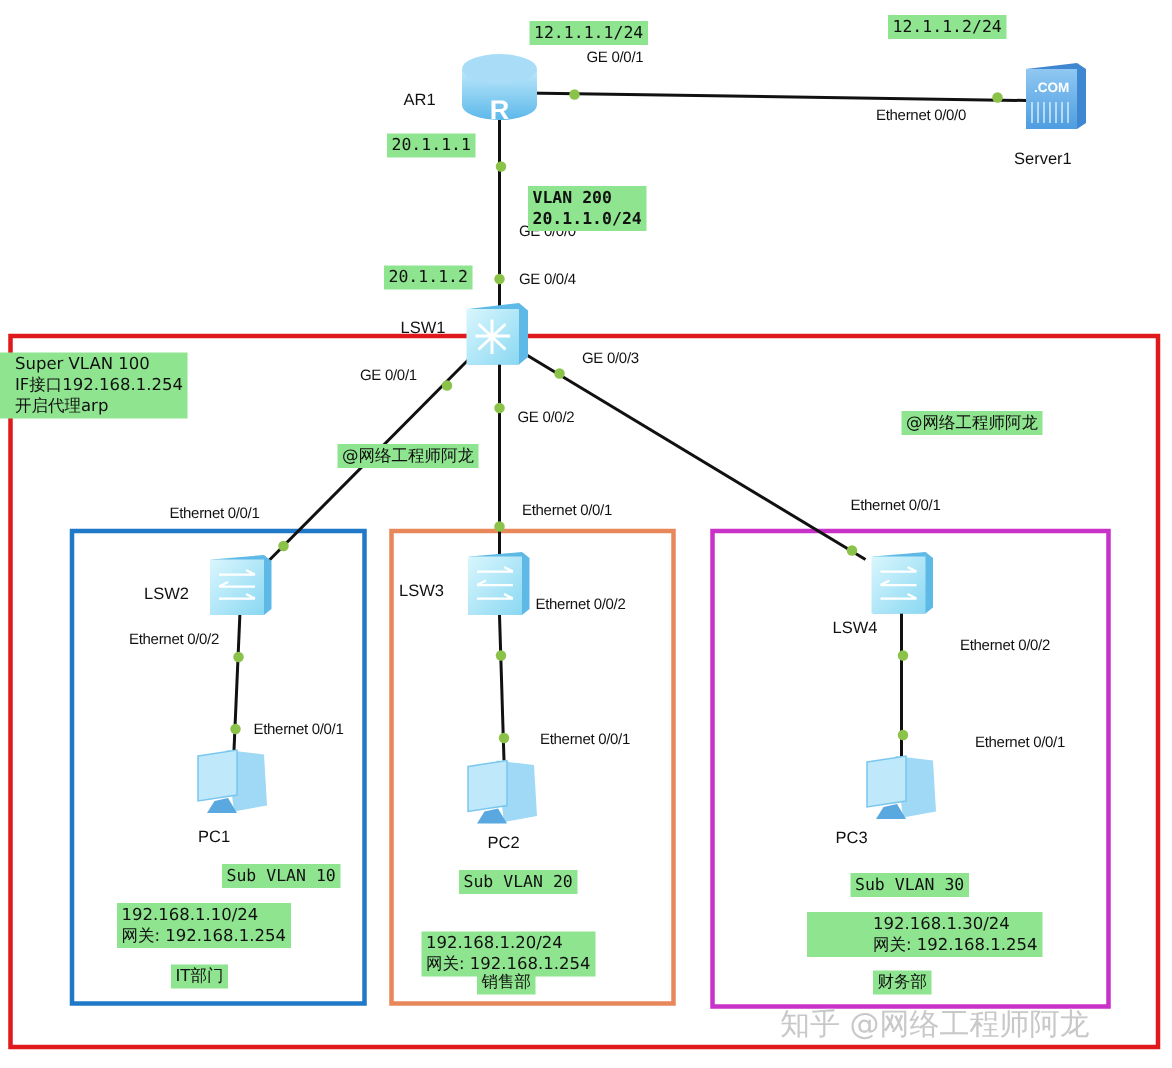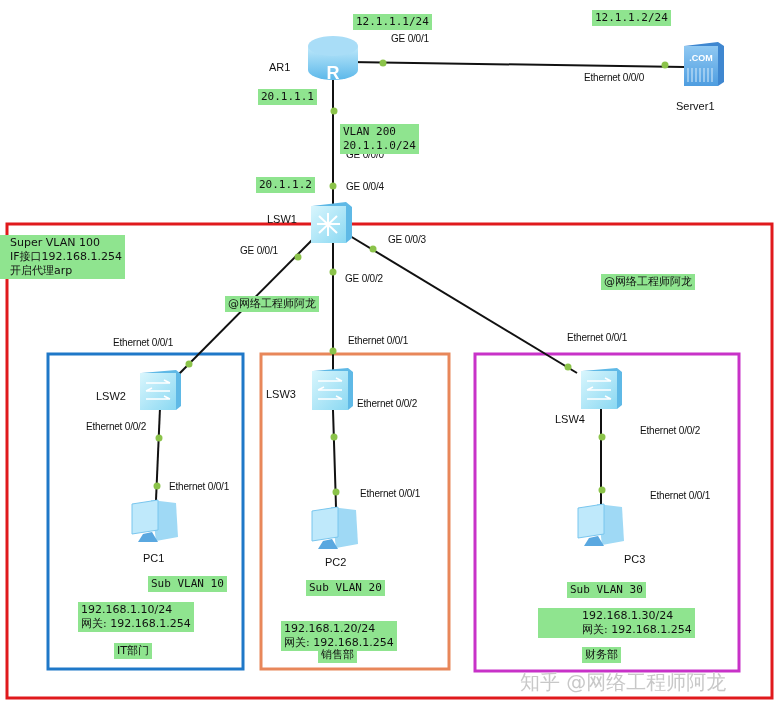--- a/index.html
+++ b/index.html
@@ -148,23 +148,23 @@
     <polygon points="589,538 598,536 604,546 584,546" fill="#5aa8e0"></polygon>
   </g>
 </svg>
 
 <div class="dev" style="left:269px;top:61px;">AR1</div>
 <div class="dev" style="left:676px;top:100px;">Server1</div>
 <div class="dev" style="left:267px;top:213px;">LSW1</div>
 <div class="dev" style="left:96px;top:390px;">LSW2</div>
 <div class="dev" style="left:266px;top:388px;">LSW3</div>
 <div class="dev" style="left:555px;top:413px;">LSW4</div>
-<div class="dev" style="left:143px;top:552px;">PC1</div>
+<div class="dev" style="left:132px;top:552px;">PC1</div>
 <div class="dev" style="left:325px;top:556px;">PC2</div>
-<div class="dev" style="left:624px;top:553px;text-align:right;">PC3</div>
+<div class="dev" style="left:557px;top:553px;text-align:right;">PC3</div>
 
 <div class="lbl" style="left:391px;top:33px;">GE 0/0/1</div>
 <div class="lbl" style="left:584px;top:72px;">Ethernet 0/0/0</div>
 <div class="lbl" style="left:346px;top:109px;margin-top:40px;">GE 0/0/0</div>
 <div class="lbl" style="left:346px;top:181px;">GE 0/0/4</div>
 <div class="lbl" style="left:240px;top:245px;">GE 0/0/1</div>
 <div class="lbl" style="left:345px;top:273px;">GE 0/0/2</div>
 <div class="lbl" style="left:388px;top:234px;">GE 0/0/3</div>
 <div class="lbl" style="left:113px;top:337px;">Ethernet 0/0/1</div>
 <div class="lbl" style="left:86px;top:421px;">Ethernet 0/0/2</div>
@@ -172,21 +172,21 @@
 <div class="lbl" style="left:348px;top:335px;">Ethernet 0/0/1</div>
 <div class="lbl" style="left:357px;top:398px;">Ethernet 0/0/2</div>
 <div class="lbl" style="left:360px;top:488px;">Ethernet 0/0/1</div>
 <div class="lbl" style="left:567px;top:332px;">Ethernet 0/0/1</div>
 <div class="lbl" style="left:640px;top:425px;">Ethernet 0/0/2</div>
 <div class="lbl" style="left:650px;top:490px;">Ethernet 0/0/1</div>
 
 <div class="note" style="left:353px;top:4px;margin-top:10px;">12.1.1.1/24</div>
 <div class="note" style="left:592px;top:10px;">12.1.1.2/24</div>
 <div class="note" style="left:258px;top:89px;">20.1.1.1</div>
-<div class="note" style="left:340px;top:124px;">VLAN 200
+<div class="note" style="left:352px;top:124px;font-weight:bold;">VLAN 200
 20.1.1.0/24</div>
 <div class="note" style="left:256px;top:177px;">20.1.1.2</div>
 <div class="note cn" style="left:0;top:235px;padding-left:10px;">Super VLAN 100
 IF接口192.168.1.254
 开启代理arp</div>
 <div class="note cn" style="left:225px;top:296px;">@网络工程师阿龙</div>
 <div class="note cn" style="left:601px;top:274px;">@网络工程师阿龙</div>
 
 <div class="note" style="left:104px;top:576px;margin-left:44px;">Sub VLAN 10</div>
 <div class="note cn" style="left:78px;top:602px;">192.168.1.10/24

